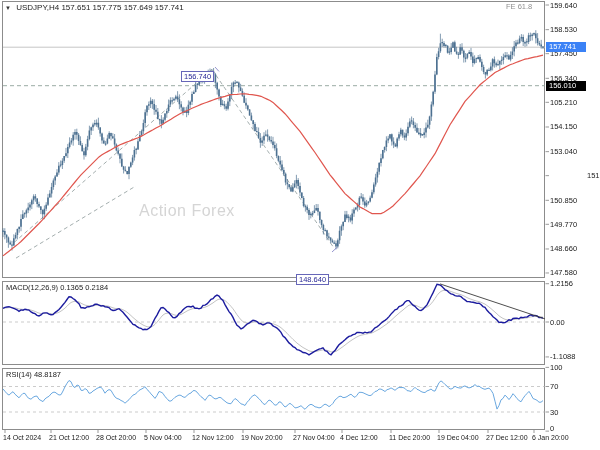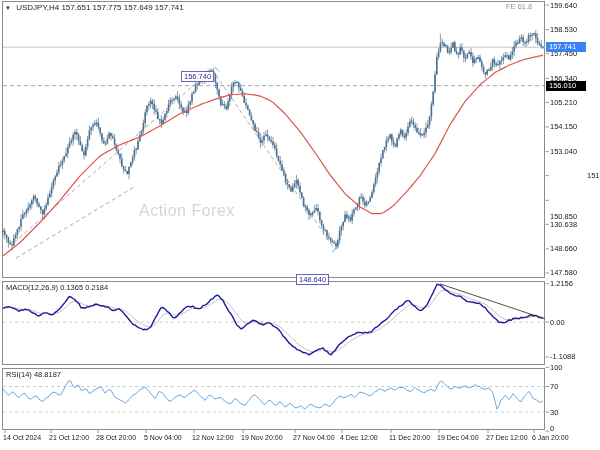--- a/index.html
+++ b/index.html
@@ -98,22 +98,22 @@
 
   <div id="axis-labels">
       <div class="yaxis-lbl" style="left: 550px; top: 0.5px;">159.640</div>
       <div class="yaxis-lbl" style="left: 550px; top: 25.1642px;">158.530</div>
       <div class="yaxis-lbl" style="left: 550px; top: 49.1618px;">157.450</div>
       <div class="yaxis-lbl" style="left: 550px; top: 73.826px;">156.340</div>
       <div class="yaxis-lbl" style="left: 550px; top: 97.8236px;">105.210</div>
       <div class="yaxis-lbl" style="left: 550px; top: 122.488px;">154.150</div>
       <div class="yaxis-lbl" style="left: 550px; top: 147.152px;">153.040</div>
       <div class="yaxis-lbl" style="left: 550px; top: 171.15px; padding-left: 37px;">151.960</div>
-      <div class="yaxis-lbl" style="left: 550px; top: 195.814px; margin-top: 16px;">150.850</div>
-      <div class="yaxis-lbl" style="left: 550px; top: 219.811px;">130.638</div>
+      <div class="yaxis-lbl" style="left: 550px; top: 195.814px;">150.850</div>
+      <div class="yaxis-lbl" style="left: 550px; top: 219.811px;">149.770</div>
       <div class="yaxis-lbl" style="left: 550px; top: 244.476px;">148.660</div>
       <div class="yaxis-lbl" style="left: 550px; top: 268.473px;">147.580</div>
       <div class="tag" style="top: 42.2px; background: #3b82f6;">157.741</div>
       <div class="tag" style="top: 80.7px; background: #000000;">156.010</div>
       <div class="xaxis-lbl" style="left: 3px; top: 434px;">14 Oct 2024</div>
       <div class="xaxis-lbl" style="left: 49px; top: 434px;">21 Oct 12:00</div>
       <div class="xaxis-lbl" style="left: 96px; top: 434px;">28 Oct 20:00</div>
       <div class="xaxis-lbl" style="left: 144px; top: 434px;">5 Nov 04:00</div>
       <div class="xaxis-lbl" style="left: 192px; top: 434px;">12 Nov 12:00</div>
       <div class="xaxis-lbl" style="left: 241px; top: 434px;">19 Nov 20:00</div>

